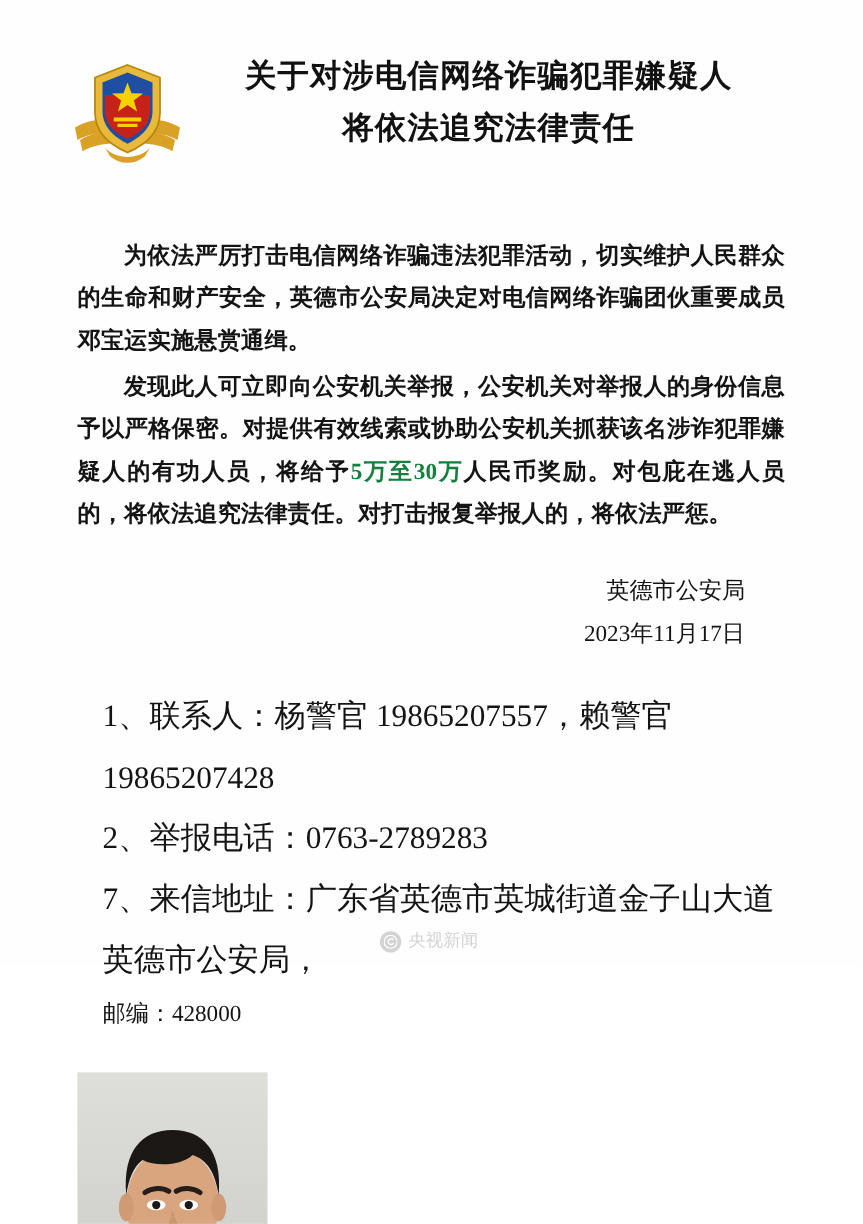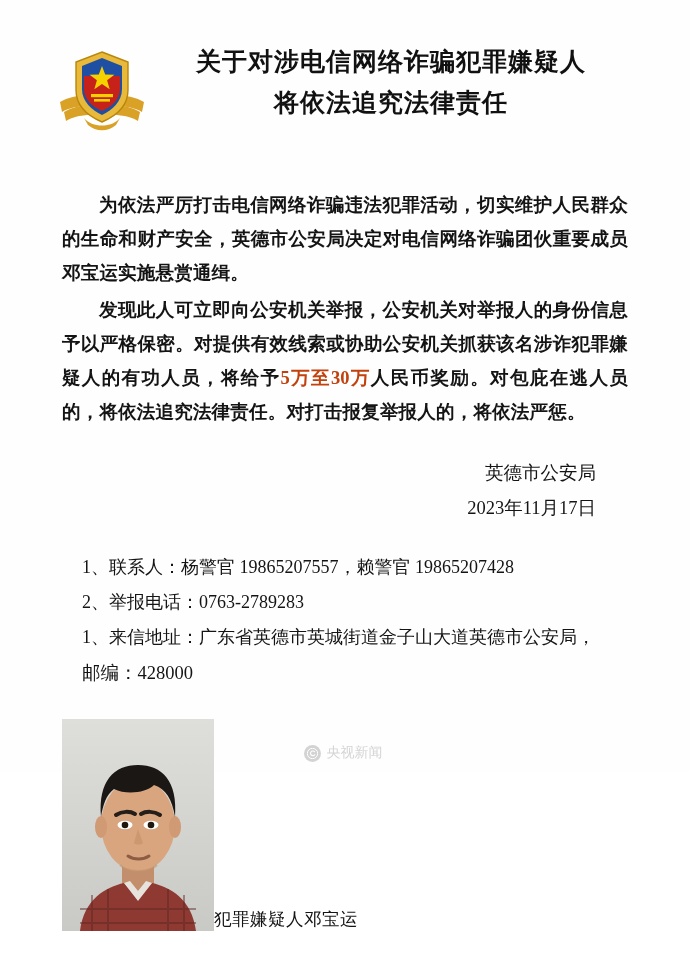--- a/index.html
+++ b/index.html
@@ -63,42 +63,42 @@
     line-height: 1.85;
     text-align: justify;
     text-justify: inter-ideograph;
     text-indent: 2em;
     margin: 0 0 2px 0;
     color: #141414;
     letter-spacing: 0.2px;
     font-weight: bold;
   }
   .hl {
-    color: #c2410c;
+    color: #15803d;
   }
 
   
   .signature {
     margin-top: 26px;
     text-align: right;
     padding-right: 32px;
   }
   .signature div {
     font-size: 18.5px;
     line-height: 1.9;
     color: #141414;
   }
 
   
   .contacts {
     margin-top: 24px;
     padding-left: 20px;
   }
   .contact-row {
-    font-size: 18px;
+    font-size: 25px;
     line-height: 1.95;
     color: #141414;
     display: block;
   }
   .contact-cont {
     font-size: 18.5px;
     line-height: 1.95;
     color: #141414;
     display: block;
   }
@@ -198,21 +198,21 @@
   </div>
 
   <div class="signature">
     <div>英德市公安局</div>
     <div>2023年11月17日</div>
   </div>
 
   <div class="contacts">
     <span class="contact-row">1、联系人：杨警官 19865207557，赖警官 19865207428</span>
     <span class="contact-row">2、举报电话：0763-2789283</span>
-    <span class="contact-row">1、来信地址：广东省英德市英城街道金子山大道英德市公安局，</span>
+    <span class="contact-row">7、来信地址：广东省英德市英城街道金子山大道英德市公安局，</span>
     <span class="contact-cont">邮编：428000</span>
   </div>
 
   <div class="photo-wrap">
     <div class="photo">
       <svg width="152" height="212" viewBox="0 0 152 212" xmlns="http://www.w3.org/2000/svg">
         <defs>
           <linearGradient id="bg" x1="0" y1="0" x2="0" y2="1">
             <stop offset="0%" stop-color="#dededa"></stop>
             <stop offset="100%" stop-color="#c9c9c5"></stop>

